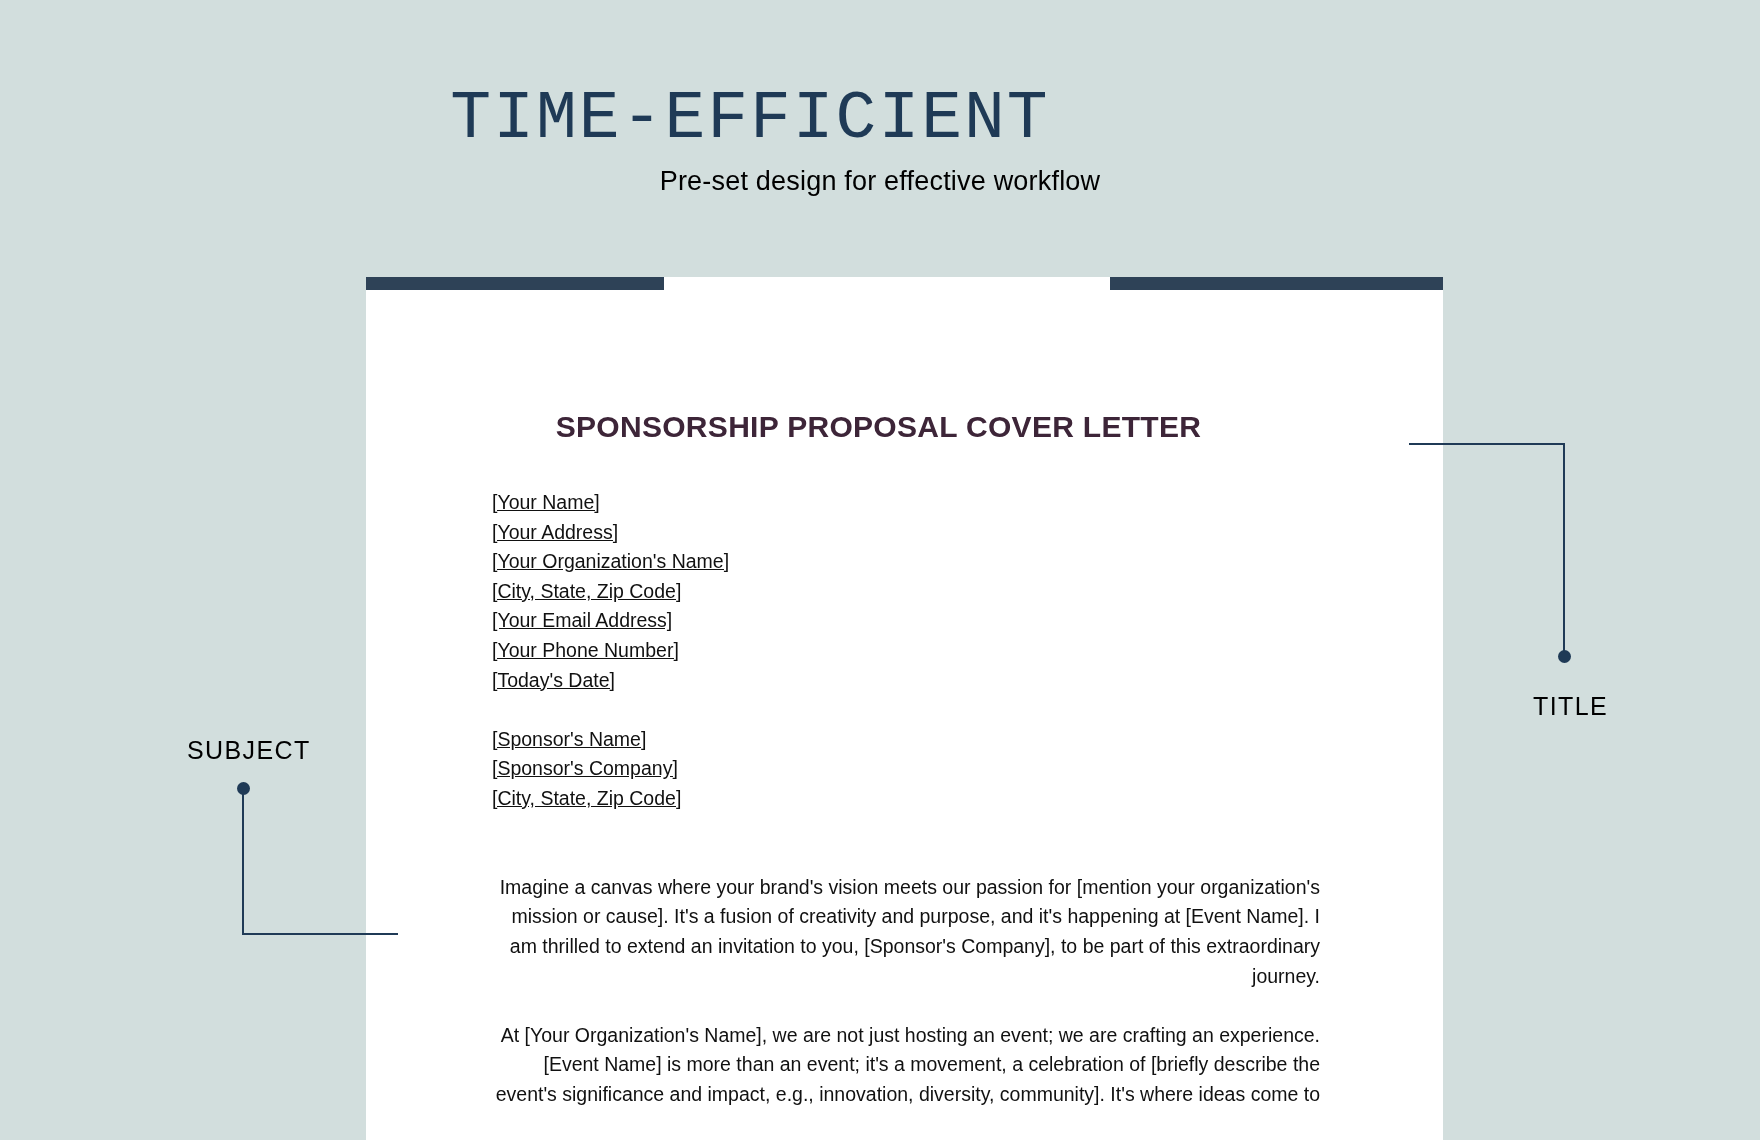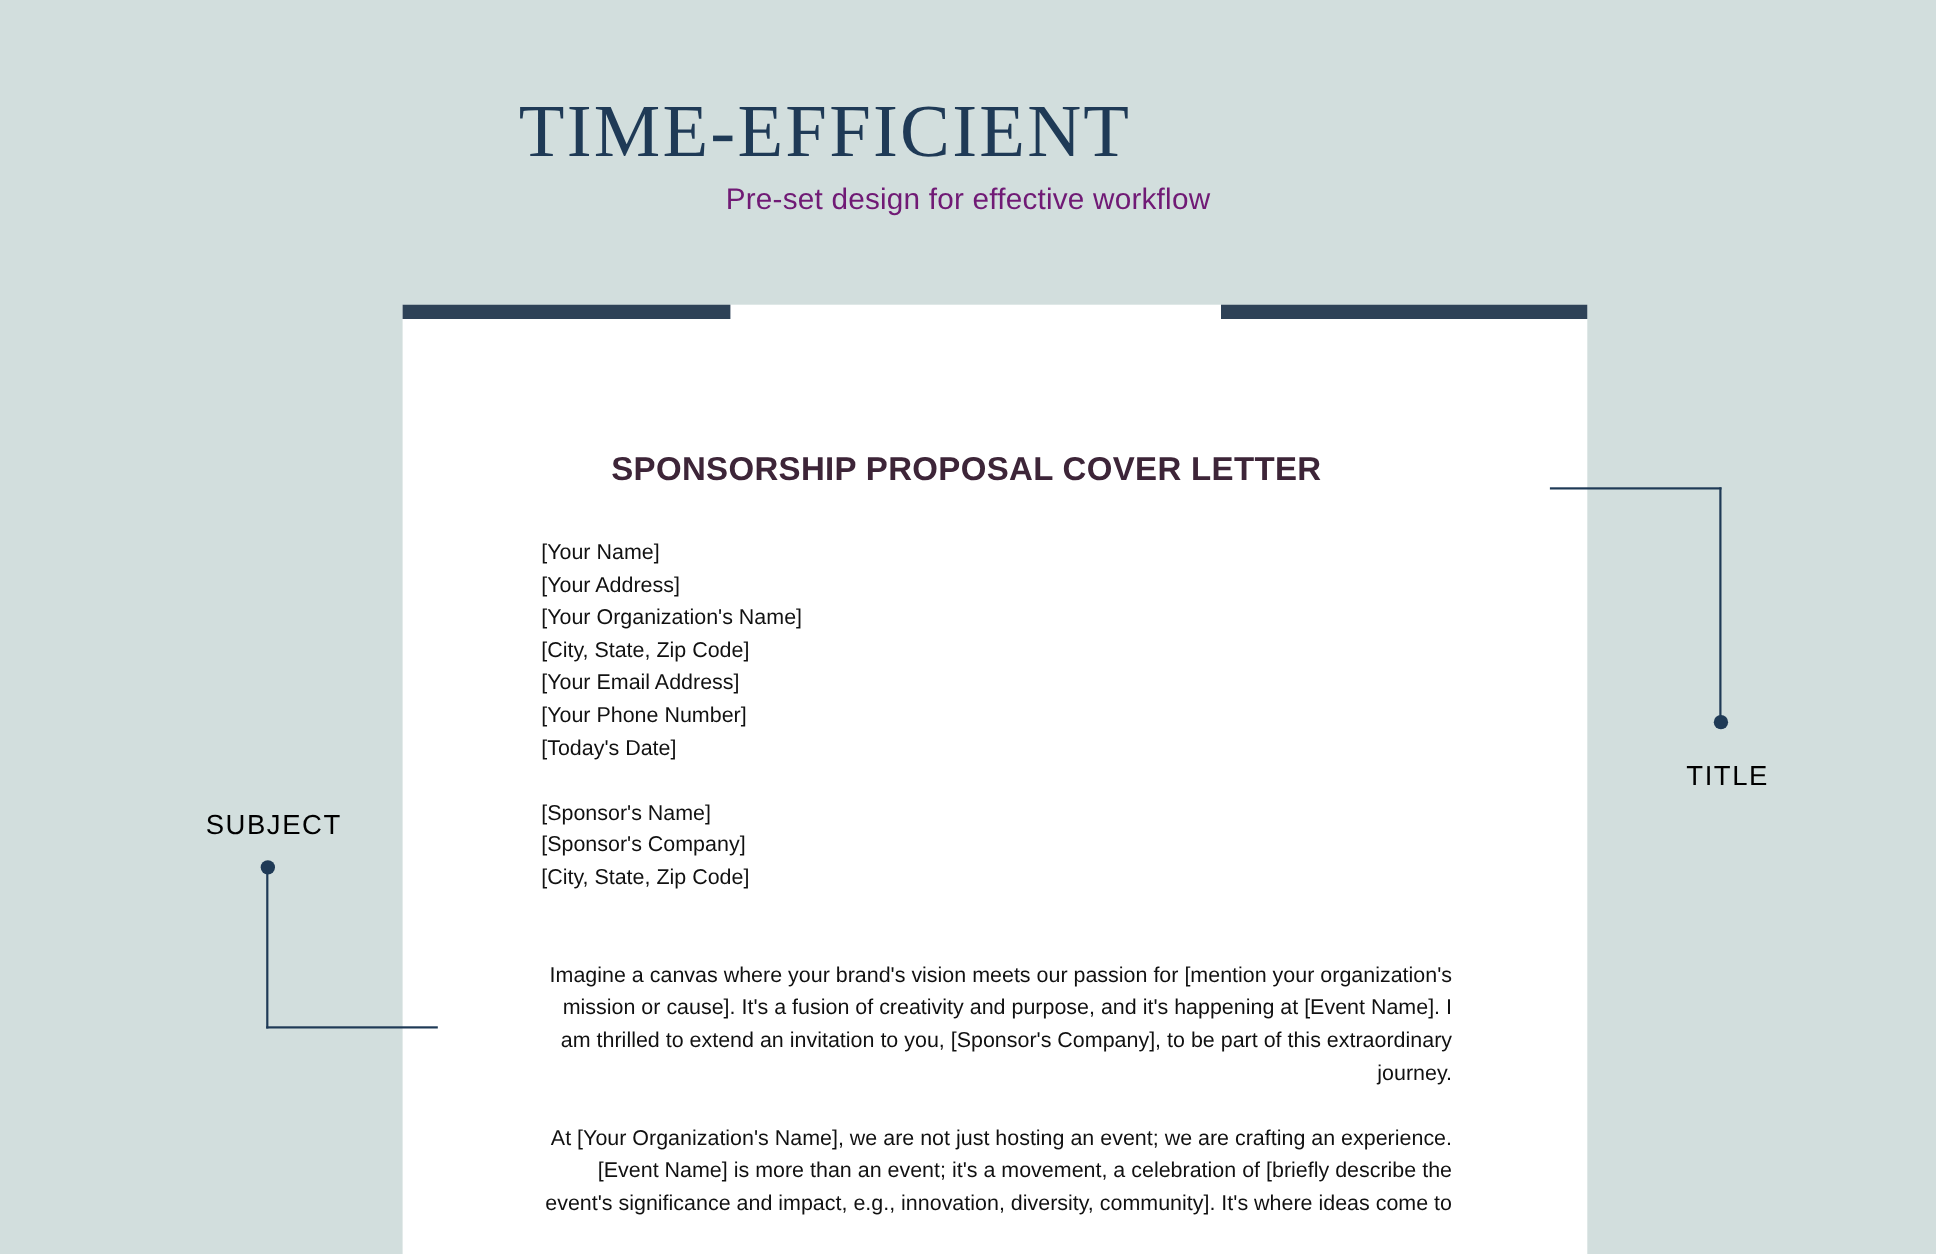--- a/index.html
+++ b/index.html
@@ -9,32 +9,32 @@
     font-family:"Liberation Sans", sans-serif;
     overflow:hidden;
     position:relative;
   }
   .page{position:relative;width:1760px;height:1140px;}
 
   
   .hdr-title{
     position:absolute;left:0;top:85px;width:1500px;
     text-align:center;
-    font-family:Liberation Serif, serif;
+    font-family:Liberation Mono, monospace;
     font-size:68px;
     letter-spacing:2px;
     color:#1f3a56;
     line-height:1;
     white-space:nowrap;
   }
   .hdr-sub{
     position:absolute;left:0;top:165px;width:1760px;
     text-align:center;
     font-size:27px;
-    color:#701a75;
+    color:#000000;
     letter-spacing:.2px;
     line-height:1.2;
   }
 
   
   .sheet{
     position:absolute;left:366px;top:277px;
     width:1077px;height:863px;
     background:#ffffff;
     box-shadow:0 0 0 0 rgba(0,0,0,0);
@@ -54,21 +54,21 @@
     color:#3d2538;
     letter-spacing:.3px;
     white-space:nowrap;
   }
   .doc-body{
     position:absolute;left:492px;top:488px;width:830px;
     font-size:19.5px;
     color:#111;
     line-height:29.6px;
   }
-  .doc-body .addr-line{white-space:nowrap;}
+  .doc-body .addr-line{white-space:nowrap;text-decoration:underline;}
   .doc-body .gap{height:29.6px;}
   .doc-body p{margin:0;}
   .doc-body .para{margin:0;text-align:right;width:828px;}
 
   
   .anno-label{
     position:absolute;
     font-size:25px;
     color:#000000;
     letter-spacing:1.4px;

